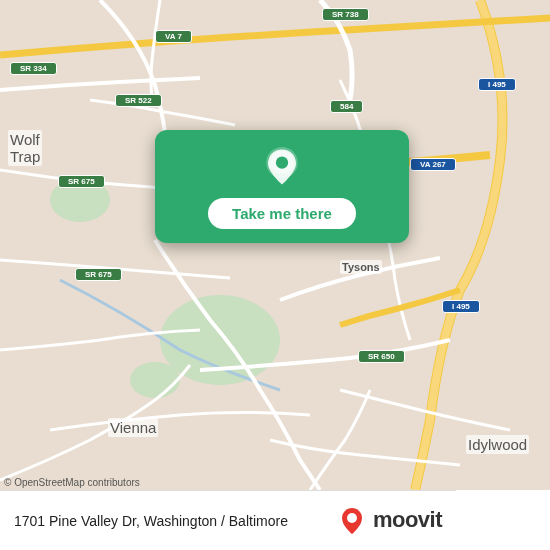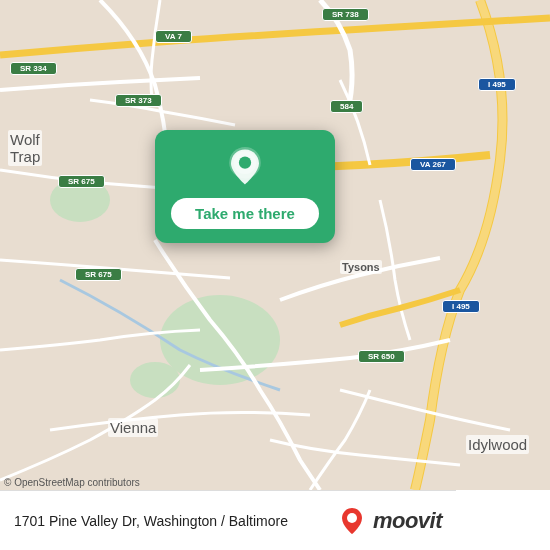--- a/index.html
+++ b/index.html
@@ -44,21 +44,21 @@
 
     .highway-shield-blue {
       background: #1a56a0;
     }
 
     
     #map-card {
       position: absolute;
       top: 130px;
       left: 155px;
-      width: 180px;
+      width: 254px;
       background: #2eaa6e;
       border-radius: 12px;
       padding: 16px 12px 14px;
       display: flex;
       flex-direction: column;
       align-items: center;
       box-shadow: 0 4px 16px rgba(0,0,0,0.35);
       z-index: 10;
     }
 
@@ -94,23 +94,22 @@
 
     #address-text {
       font-size: 14px;
       color: #222;
       flex: 1;
       font-weight: 500;
     }
 
     #moovit-logo {
       display: flex;
-      align-items: center;
+      align-items: flex-start;
       gap: 10px;
-      font-style: italic;
     }
 
     .moovit-pin {
       width: 22px;
       height: 28px;
     }
 
     .moovit-text {
       font-size: 22px;
       font-weight: bold;
@@ -176,21 +175,21 @@
 
     <path d="M 90 100 Q 130 105 165 112 Q 200 118 235 125" stroke="white" stroke-width="3" fill="none"></path>
 
     <path d="M 0 480 Q 50 460 90 440 Q 130 418 155 400 Q 175 385 190 365" stroke="white" stroke-width="3" fill="none"></path>
     <path d="M 310 490 Q 330 460 345 440 Q 360 415 370 390" stroke="white" stroke-width="3" fill="none"></path>
   </svg>
 
   <div class="highway-shield" style="left:322px; top:8px;">SR 738</div>
   <div class="highway-shield" style="left:155px; top:30px;">VA 7</div>
   <div class="highway-shield" style="left:10px; top:62px;">SR 334</div>
-  <div class="highway-shield" style="left:115px; top:94px;">SR 373</div>
+  <div class="highway-shield" style="left:115px; top:94px;">SR 522</div>
   <div class="highway-shield highway-shield-blue" style="left:478px; top:78px;">I 495</div>
   <div class="highway-shield" style="left:330px; top:100px;">584</div>
   <div class="highway-shield highway-shield-blue" style="left:410px; top:158px;">VA 267</div>
   <div class="highway-shield" style="left:58px; top:175px;">SR 675</div>
   <div class="highway-shield" style="left:75px; top:268px;">SR 675</div>
   <div class="highway-shield highway-shield-blue" style="left:442px; top:300px;">I 495</div>
   <div class="highway-shield" style="left:358px; top:350px;">SR 650</div>
 
   <div class="road-label" style="left:8px; top:130px;">Wolf<br>Trap</div>
   <div class="road-label" style="left:340px; top:260px; font-size:11px; font-weight:bold;">Tysons</div>

